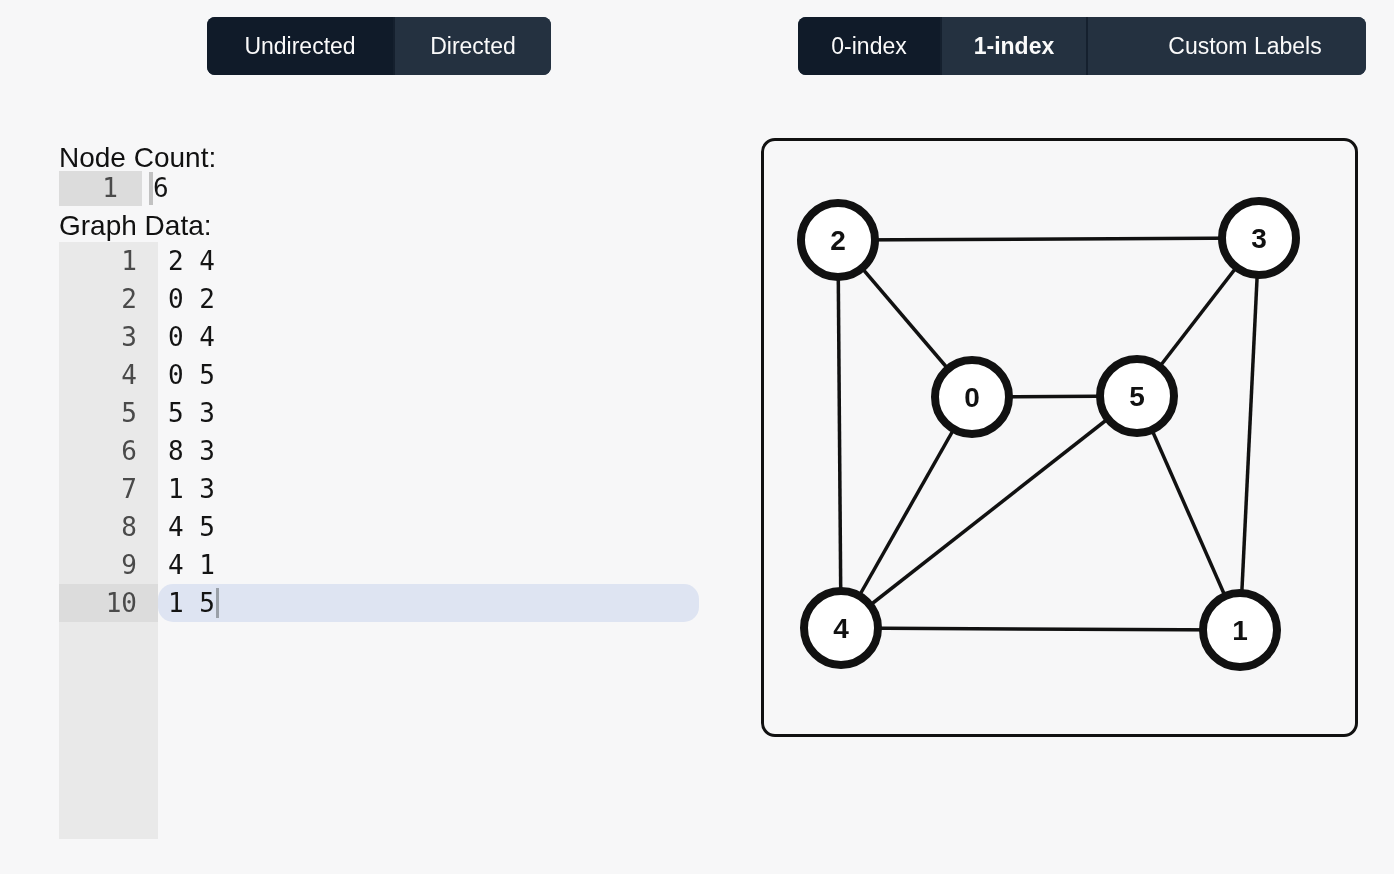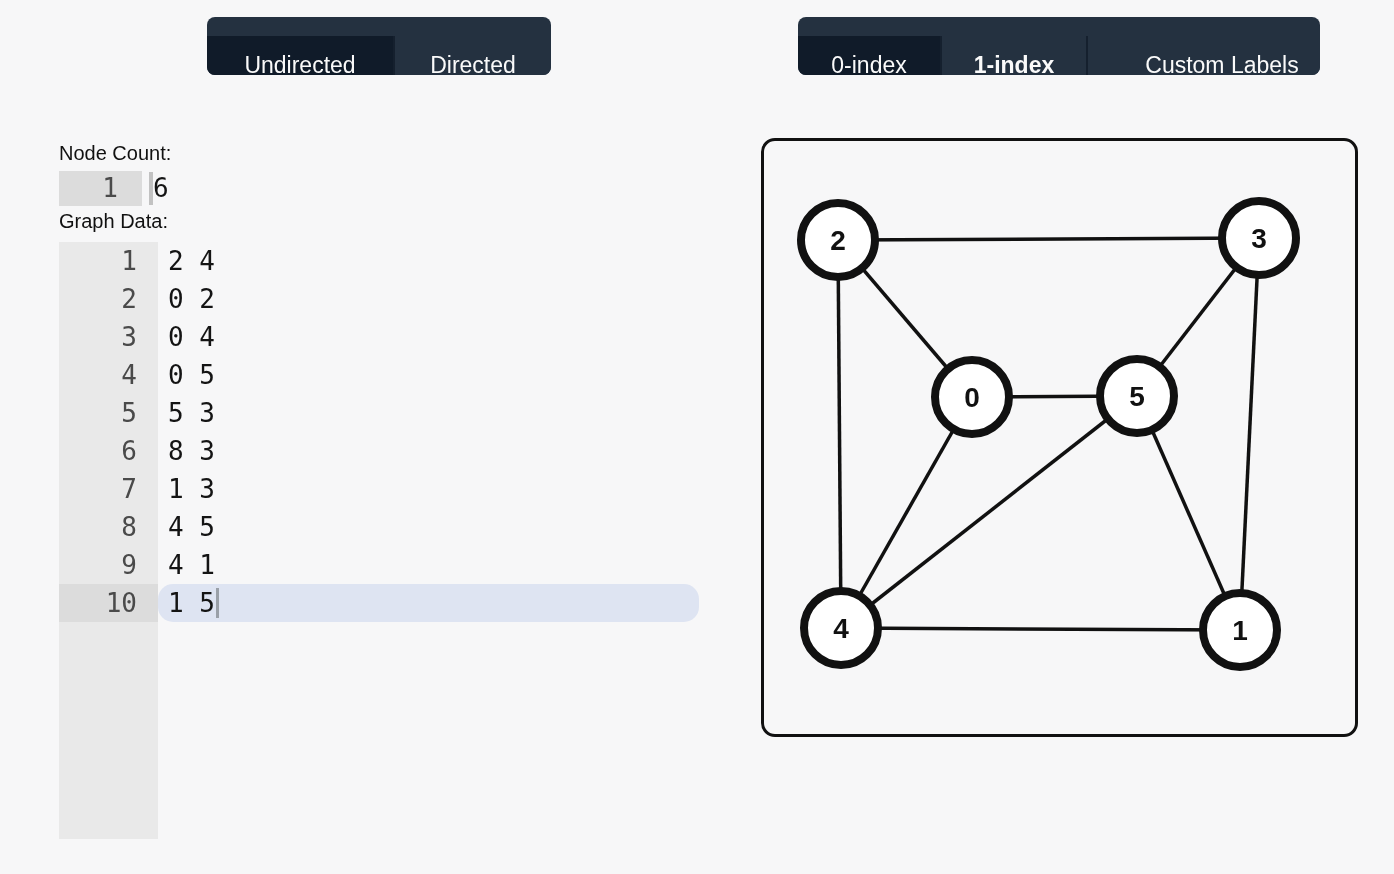--- a/index.html
+++ b/index.html
@@ -9,33 +9,33 @@
     --editor-text:#141414; --cursor-color:#9aa0a8; --inactive-cursor-color:#c2c2c2; --ink:#111111;
   }
   *{box-sizing:border-box;}
   html,body{margin:0;padding:0;}
   body{font-family:"Liberation Sans",sans-serif;background:var(--page-bg);}
   .app{position:relative;width:1394px;height:874px;background:var(--page-bg);overflow:hidden;}
 
   
   .toggle-group{position:absolute;top:17px;height:58px;display:flex;border-radius:8px;overflow:hidden;background:var(--toggle-unselected-bg);}
   .toggle-group .seg{height:100%;border:none;outline:none;background:var(--toggle-unselected-bg);
-    color:var(--toggle-text);font-family:"Liberation Sans",sans-serif;font-size:23px;cursor:pointer;padding:0;margin-top:19px;}
+    color:var(--toggle-text);font-family:"Liberation Sans",sans-serif;font-size:23px;cursor:pointer;padding:0;}
   .toggle-group .seg + .seg{border-left:2px solid var(--toggle-divider);}
   .toggle-group .seg.selected{background:var(--toggle-selected-bg);}
   #direction-toggle{left:207px;}
   #direction-toggle .seg:nth-child(1){width:186px;}
   #direction-toggle .seg:nth-child(2){width:158px;}
   #indexing-toggle{left:798px;justify-content:space-between;}
   #indexing-toggle .seg:nth-child(1){width:142px;}
   #indexing-toggle .seg:nth-child(2){width:146px;font-weight:bold;}
-  #indexing-toggle .seg:nth-child(3){width:234px;padding-left:36px;}
+  #indexing-toggle .seg:nth-child(3){width:280px;padding-left:36px;}
 
   
-  .ed-label{position:absolute;left:59px;font-size:20px;color:var(--ink);text-align:center;}
+  .ed-label{position:absolute;left:59px;font-size:28px;color:var(--ink);text-align:center;}
   #node-count-label{top:142px;}
   #graph-data-label{top:210px;}
 
   
   #node-count-editor{position:absolute;left:59px;top:171px;width:640px;height:35px;
     font-family:"DejaVu Sans Mono","Liberation Mono",monospace;font-size:26px;line-height:35px;}
   #node-count-editor .nc-gutter{position:absolute;left:0;top:0;width:83px;height:35px;
     background:var(--gutter-active-bg);color:var(--gutter-text);text-align:right;padding-right:24px;}
   #node-count-editor .nc-cursor{position:absolute;left:90px;top:1px;width:4px;height:33px;background:var(--inactive-cursor-color);}
   #node-count-editor .nc-value{position:absolute;left:94px;top:0;color:var(--editor-text);}

